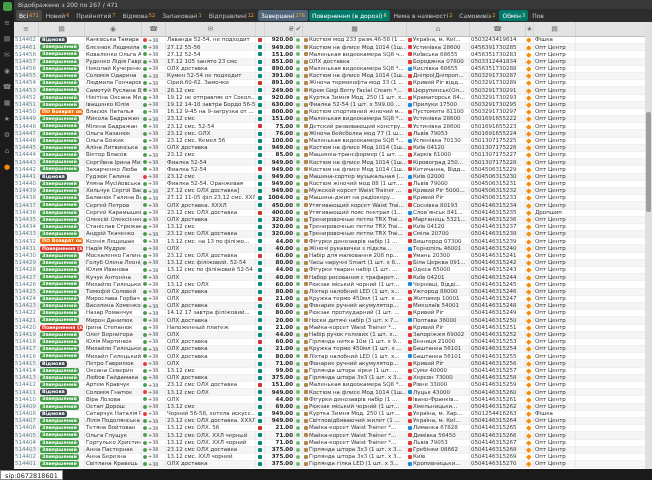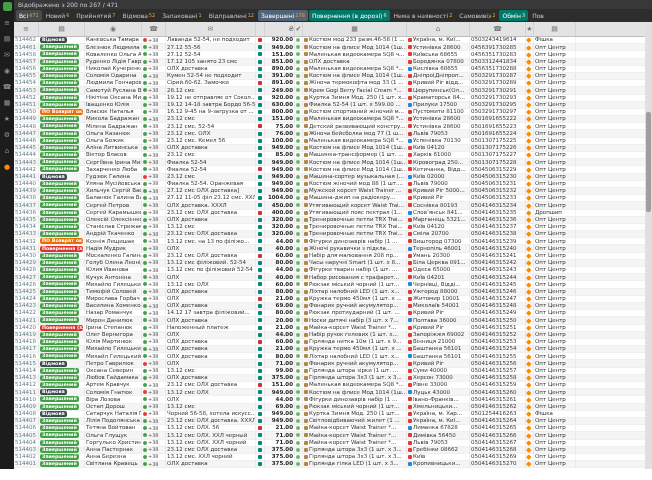--- a/index.html
+++ b/index.html
@@ -1735,13 +1735,16 @@
                 <span class="cell fill"></span>
               </div>
             </div>
         </div>
         <div class="vscroll">
           <div class="vthumb"></div>
         </div>
       </div>
     </div>
   </div>
+  <div class="bottombar">
+    <span class="sip-chip">sip:0672818601</span>
+  </div>
 </div>
 
 </body></html>

